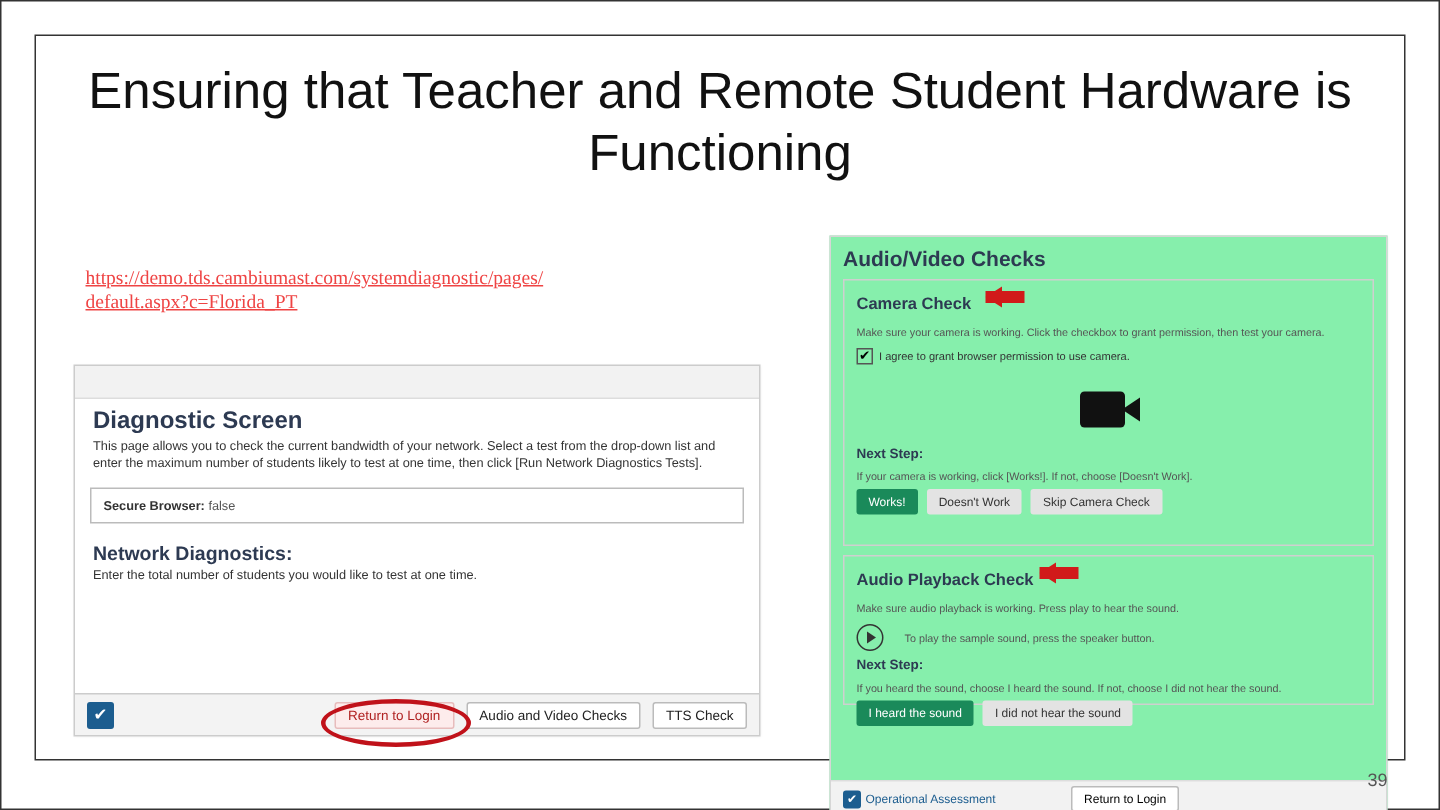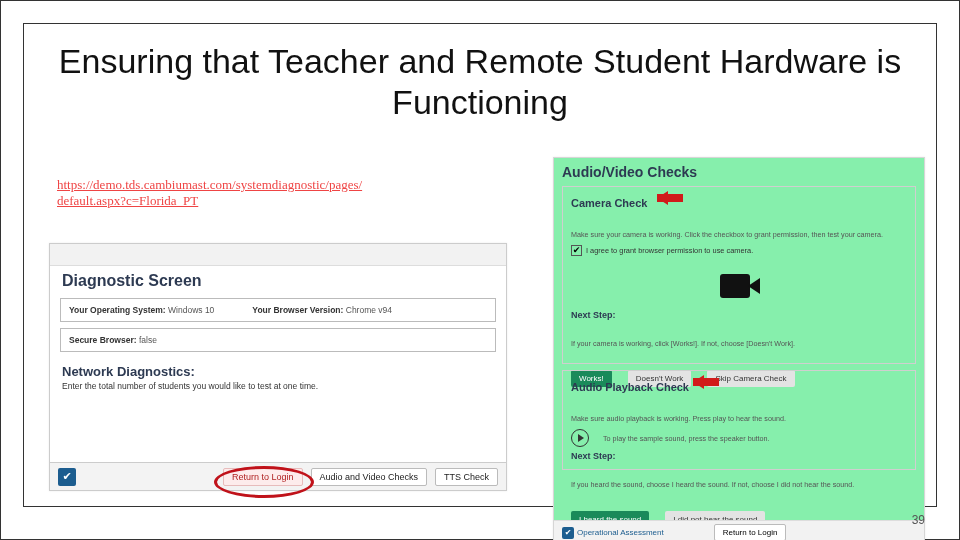--- a/index.html
+++ b/index.html
@@ -31,29 +31,29 @@
   .lp-btn { font-size:9px; padding:3px 8px; border:1px solid #bbb; background:#fff; border-radius:2px; color:#222; }
   .lp-btn.red { color:#b02222; background:#fdecec; border-color:#e7bcbc; }
   .circle-mark { position:absolute; left:164px; bottom:-8px; width:100px; height:32px; border:3px solid #c0121a; border-radius:50%; pointer-events:none; }
 
   
   .right-panel { position:absolute; right:34px; top:156px; width:372px; height:388px; border:1px solid #d6d6d6; background:#86efac; box-shadow:0 0 2px rgba(0,0,0,.08); padding:6px 8px; }
   .rp-head { font-weight:700; font-size:14px; color:#2d3a52; }
   .rp-sub { font-size:7.8px; color:#444; margin-top:2px; }
   .rp-box { border:1px solid #cfcfcf; margin-top:6px; padding:6px 8px 19px; position:relative; }
   .rp-box .bh { font-weight:700; font-size:11px; color:#2d3a52; display:inline-block; }
-  .rp-box .bd { font-size:7.2px; color:#555; margin-top:19px; }
+  .rp-box .bd { font-size:7.2px; color:#555; margin-top:6px; }
   .rp-chk-row { display:flex; align-items:center; gap:4px; margin-top:6px; }
   .rp-chk { width:11px; height:11px; border:1px solid #555; display:flex; align-items:center; justify-content:center; font-size:9px; line-height:1; }
   .rp-chk-label { font-size:7.4px; color:#333; }
   .cam-icon { width:46px; height:42px; margin:8px auto 4px; position:relative; }
   .cam-body { position:absolute; left:4px; top:10px; width:30px; height:24px; background:#111; border-radius:3px; }
   .cam-lens { position:absolute; left:32px; top:14px; width:0; height:0; border-top:8px solid transparent; border-bottom:8px solid transparent; border-right:12px solid #111; }
   .rp-next { font-weight:700; font-size:9px; color:#2d3a52; margin-top:4px; }
-  .rp-btnrow { display:flex; gap:16px; margin-top:22px; }
+  .rp-btnrow { display:flex; gap:6px; margin-top:4px; }
   .rp-btn { font-size:8px; padding:4px 8px; border-radius:2px; border:none; color:#fff; background:#1a8a5a; }
   .rp-btn.gray { background:#e3e3e3; color:#333;text-align:center; }
   .play-row { display:flex; align-items:center; gap:14px; margin-top:6px; }
   .play-circle { width:18px; height:18px; border:1.5px solid #333; border-radius:50%; display:flex; align-items:center; justify-content:center; }
   .play-tri { width:0; height:0; border-top:4px solid transparent; border-bottom:4px solid transparent; border-left:6px solid #333; margin-left:2px; }
   .arrow-red { position:absolute; width:36px; height:14px; pointer-events:none; }
   .arrow-red .shaft { position:absolute; right:10px; top:3px; width:26px; height:8px; background:#d11a1a; }
   .arrow-red .head { position:absolute; left:0; top:0; width:0; height:0; border-top:7px solid transparent; border-bottom:7px solid transparent; border-right:11px solid #d11a1a; }
   .rp-footer { position:absolute; left:0; right:0; bottom:0; height:24px; background:#f2f2f2; border-top:1px solid #ddd; display:flex; align-items:center; gap:50px; padding:0 8px; }
   .rp-logo { display:flex; align-items:center; gap:3px; font-size:8px; color:#1c5d8f; }
@@ -69,25 +69,22 @@
   <h1 class="title">Ensuring that Teacher and Remote Student Hardware is Functioning</h1>
 
   <div class="url-link">
     <span class="u">https://demo.tds.cambiumast.com/systemdiagnostic/pages/</span><br>
     <span class="u">default.aspx?c=Florida_PT</span>
   </div>
 
   <div class="left-panel">
     <div class="lp-title-bar"></div>
     <div class="lp-heading">Diagnostic Screen</div>
+    <div class="lp-desc">This page allows you to check the current bandwidth of your network. Select a test from the drop-down list and enter the maximum number of students likely to test at one time, then click [Run Network Diagnostics Tests].</div>
 
-    <div class="lp-box">
-      <span class="pair"><span class="lbl">Your Operating System:</span> <span class="val">Windows 10</span></span>
-      <span class="pair"><span class="lbl">Your Browser Version:</span> <span class="val">Chrome v94</span></span>
-    </div>
 
     <div class="lp-box single">
       <span class="pair"><span class="lbl">Secure Browser:</span> <span class="val">false</span></span>
     </div>
 
     <div class="lp-sub">Network Diagnostics:</div>
     <div class="lp-note">Enter the total number of students you would like to test at one time.</div>
 
     <div class="lp-footer">
       <div class="lp-shield">✔</div>

